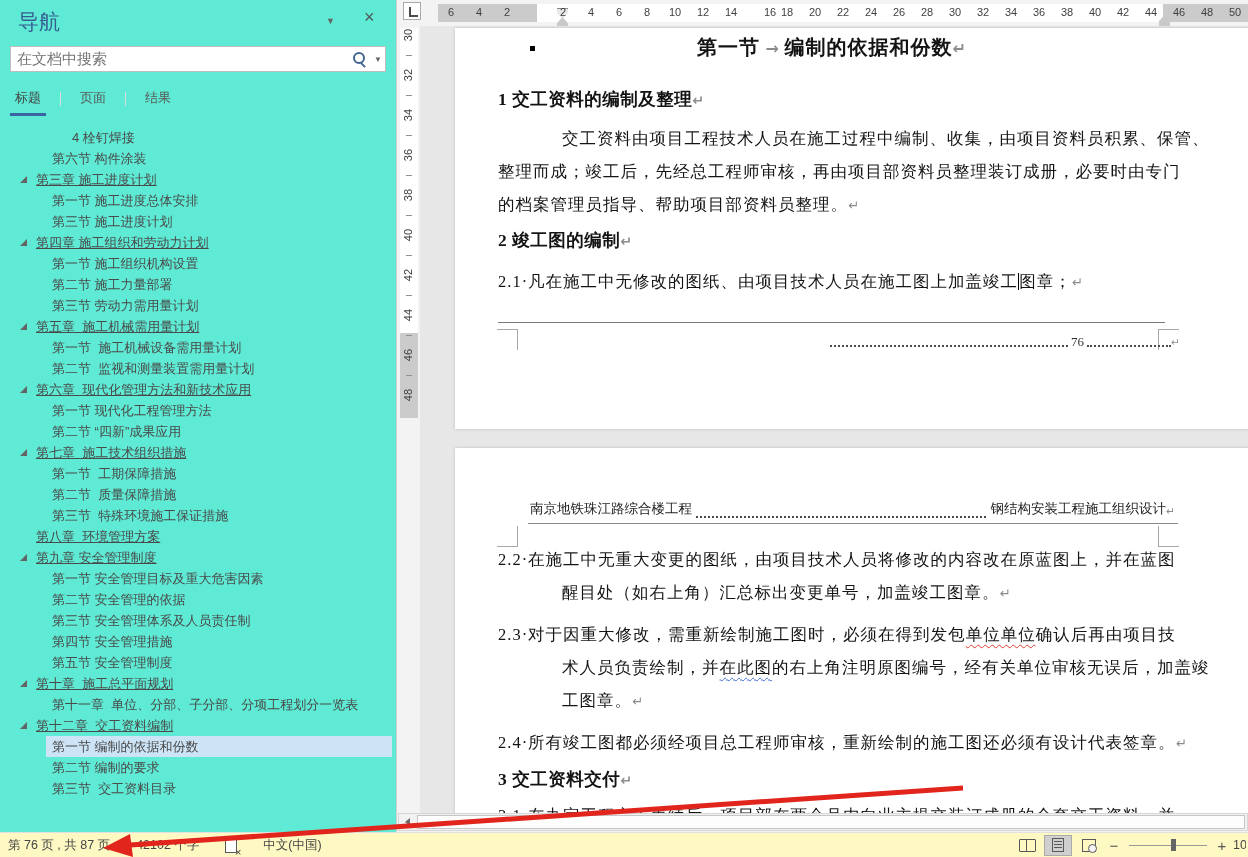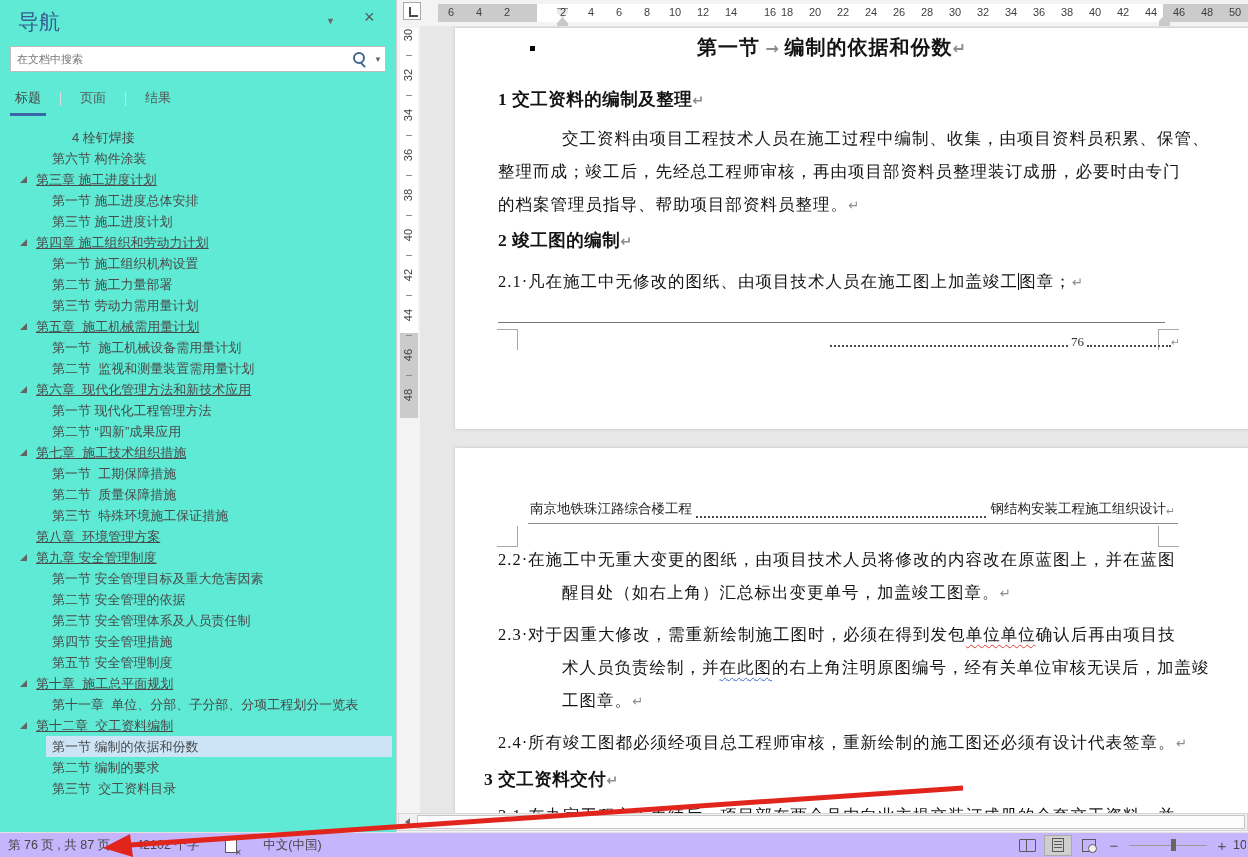--- a/index.html
+++ b/index.html
@@ -5,21 +5,21 @@
   html,body{margin:0;padding:0;}
   body{width:1248px;height:857px;position:relative;overflow:hidden;background:#fff;
        font-family:"Liberation Sans","DejaVu Sans",sans-serif;-webkit-font-smoothing:antialiased;}
   
   .nav{position:absolute;left:0;top:0;width:396px;height:832px;background:#5eead4;overflow:hidden;}
   .nav-title{position:absolute;left:18px;top:8px;font-size:21px;color:#365f91;}
   .nav-collapse{position:absolute;left:326px;top:16px;font-size:9px;color:#666;cursor:default;}
   .nav-close{position:absolute;left:364px;top:7px;font-size:18px;color:#555;cursor:default;}
   .search{position:absolute;left:10px;top:46px;width:376px;height:26px;border:1px solid #bdbdbd;
           box-sizing:border-box;display:flex;align-items:center;background:#fff;}
-  .search input{flex:1;border:none;outline:none;font-size:11px;color:#444;padding:0 6px;
+  .search input{flex:1;border:none;outline:none;font-size:15px;color:#444;padding:0 6px;
           font-family:Liberation Serif, serif;background:transparent;}
   .search input::placeholder{color:#767676;}
   .mag{position:relative;width:20px;height:20px;margin-right:2px;}
   .mag::before{content:"";position:absolute;left:4px;top:3px;width:8px;height:8px;border:2px solid #41658f;border-radius:50%;}
   .mag::after{content:"";position:absolute;left:13px;top:13px;width:2px;height:6px;background:#41658f;transform:rotate(-45deg);}
   .search-dd{width:14px;font-size:8px;color:#666;text-align:center;}
   .tabs{position:absolute;left:10px;top:90px;display:flex;align-items:center;font-size:13px;color:#595959;height:24px;}
   .tab{padding:0 5px 9px 5px;position:relative;cursor:default;}
   .tab.active{color:#444;}
   .tab.active::after{content:"";position:absolute;left:0;right:0;bottom:0;height:3px;background:#3a66a6;}
@@ -73,21 +73,21 @@
   .crop{position:absolute;width:20px;height:20px;border:0 solid #a8a8a8;}
   .hdr-row{position:absolute;left:75px;top:52px;width:645px;display:flex;align-items:flex-end;
            font-family:"Liberation Serif",serif;font-size:13.5px;color:#222;}
   .hdr-underline{position:absolute;left:73px;top:75px;width:650px;border-top:1px solid #8a8a8a;}
   
   .h-scroll{position:absolute;left:1px;top:813px;width:850px;height:18px;background:#f1f1f1;border:1px solid #d6d6d6;box-sizing:border-box;}
   .h-scroll .arrow-btn{position:absolute;left:0;top:0;width:17px;height:16px;display:flex;align-items:center;justify-content:center;}
   .tri-left{width:0;height:0;border-right:5px solid #6b6b6b;border-top:4px solid transparent;border-bottom:4px solid transparent;}
   .h-thumb{position:absolute;left:18px;top:1px;right:2px;height:14px;background:#fdfdfd;border:1px solid #c6c6c6;box-sizing:border-box;}
   
-  .status{position:absolute;left:0;top:832px;width:1248px;height:25px;background:#c4b5fd;border-top:1px solid #e1e1e1;
+  .status{position:absolute;left:0;top:832px;width:1248px;height:25px;background:#fef9c3;border-top:1px solid #e1e1e1;
           box-sizing:border-box;display:flex;align-items:center;font-size:12.5px;color:#454545;padding-left:8px;overflow:hidden;}
   .status .sitem{margin-right:26px;white-space:nowrap;cursor:default;}
   .ico-proof{width:10px;height:13px;border:1px solid #595959;position:relative;background:#fff;margin-right:26px;}
   .ico-proof::after{content:"×";position:absolute;right:-5px;bottom:-6px;font-size:11px;color:#444;}
   .status-right{margin-left:auto;display:flex;align-items:center;gap:3px;padding-right:2px;}
   .vbtn{width:28px;height:21px;display:flex;align-items:center;justify-content:center;box-sizing:border-box;cursor:default;}
   .vbtn.sel{background:#cfcfcf;border:1px solid #ababab;}
   .ico-read{width:15px;height:11px;border:1px solid #595959;border-radius:1px;position:relative;}
   .ico-read::before{content:"";position:absolute;left:6px;top:0;bottom:0;width:1px;background:#595959;}
   .ico-print{width:10px;height:12px;border:1px solid #595959;position:relative;}
@@ -264,21 +264,21 @@
 
       <div class="doc-line" style="left:43px;top:101px;">2.2·在施工中无重大变更的图纸，由项目技术人员将修改的内容改在原蓝图上，并在蓝图</div>
       <div class="doc-line" style="left:107px;top:134px;"><span>醒目处（如右上角）汇总标出变更单号，加盖竣工图章。</span><span class="fmt">↵</span></div>
 
       <div class="doc-line" style="left:43px;top:176px;"><span>2.3·对于因重大修改，需重新绘制施工图时，必须在得到发包</span><span class="sq-red">单位单位</span><span>确认后再由项目技</span></div>
       <div class="doc-line" style="left:107px;top:209px;"><span>术人员负责绘制，并</span><span class="sq-blue">在此图</span><span>的右上角注明原图编号，经有关单位审核无误后，加盖竣</span></div>
       <div class="doc-line" style="left:107px;top:242px;"><span>工图章。</span><span class="fmt">↵</span></div>
 
       <div class="doc-line" style="left:43px;top:284px;"><span>2.4·所有竣工图都必须经项目总工程师审核，重新绘制的施工图还必须有设计代表签章。</span><span class="fmt">↵</span></div>
 
-      <div class="doc-line doc-h" style="left:29px;top:320px;"><span>3 交工资料交付</span><span class="fmt">↵</span></div>
+      <div class="doc-line doc-h" style="left:43px;top:320px;"><span>3 交工资料交付</span><span class="fmt">↵</span></div>
 
       <div class="doc-line" style="left:43px;top:357px;">3.1·在办完工程交工手续后，项目部在两个月内向业主提交装订成册的全套交工资料，并</div>
     </div>
   </div>
 
   <div class="h-scroll">
     <div class="arrow-btn">
         <span class="tri-left"></span>
       </div>
     <div class="h-thumb"></div>

